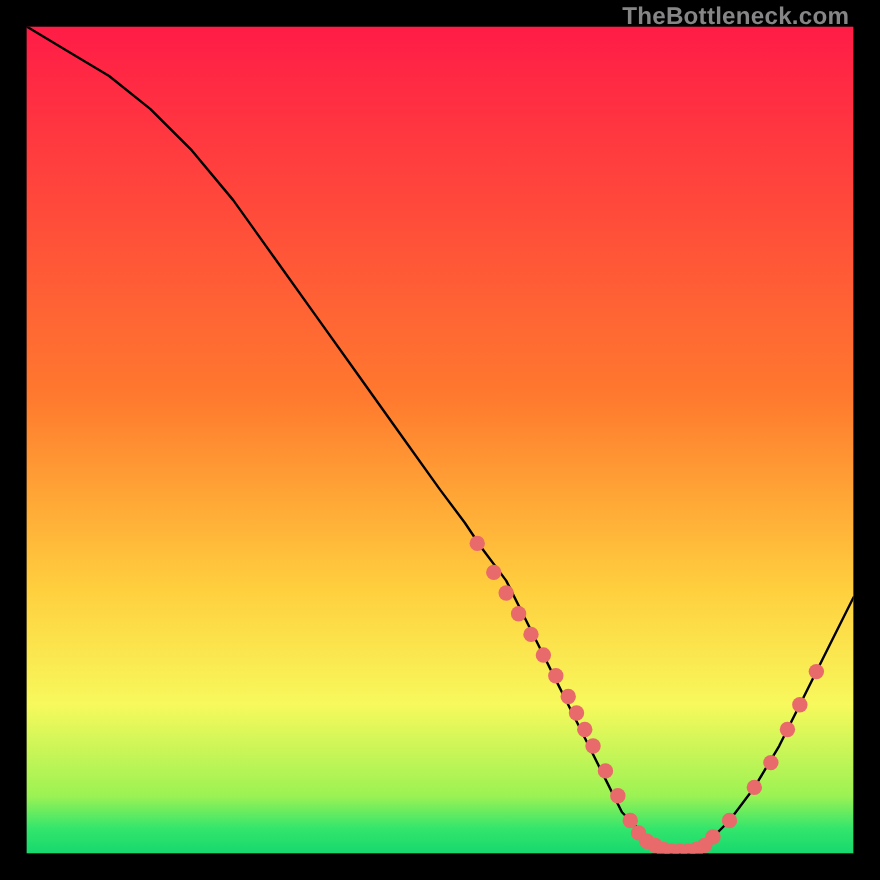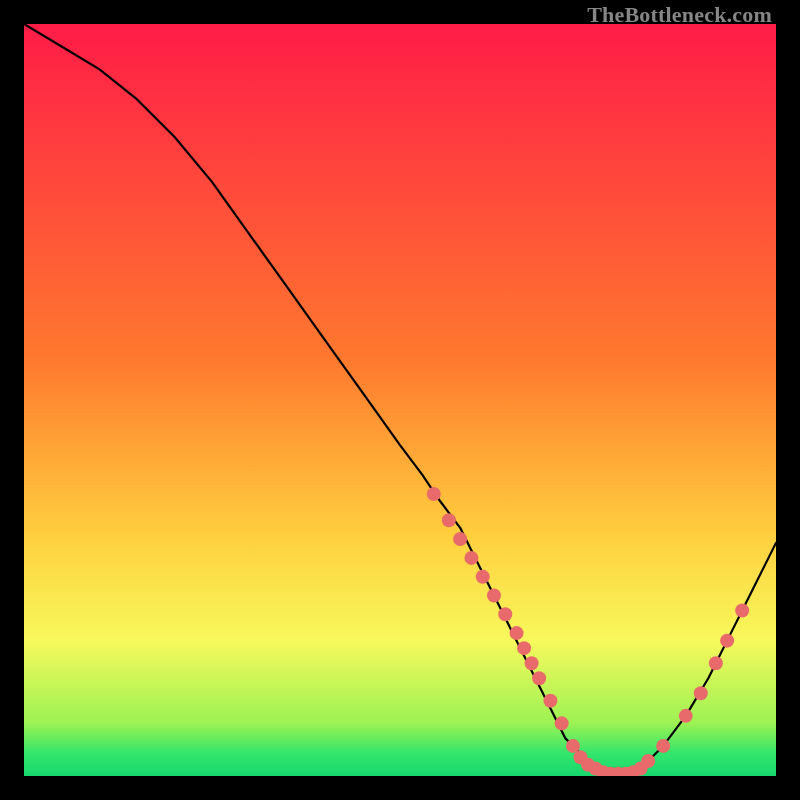--- a/index.html
+++ b/index.html
@@ -20,21 +20,21 @@
     position: absolute;
     left: 24px;
     top: 24px;
     width: 752px;
     height: 752px;
   }
   .watermark {
     position: absolute;
     top: 2px;
     right: 28px;
-    font-family: Liberation Serif, serif;
+    font-family: Liberation Sans, sans-serif;
     font-weight: 700;
     font-size: 22px;
     color: #868686;
     letter-spacing: 0.2px;
     pointer-events: none;
   }
   svg { display: block; }
 </style>
 </head>
 <body>

